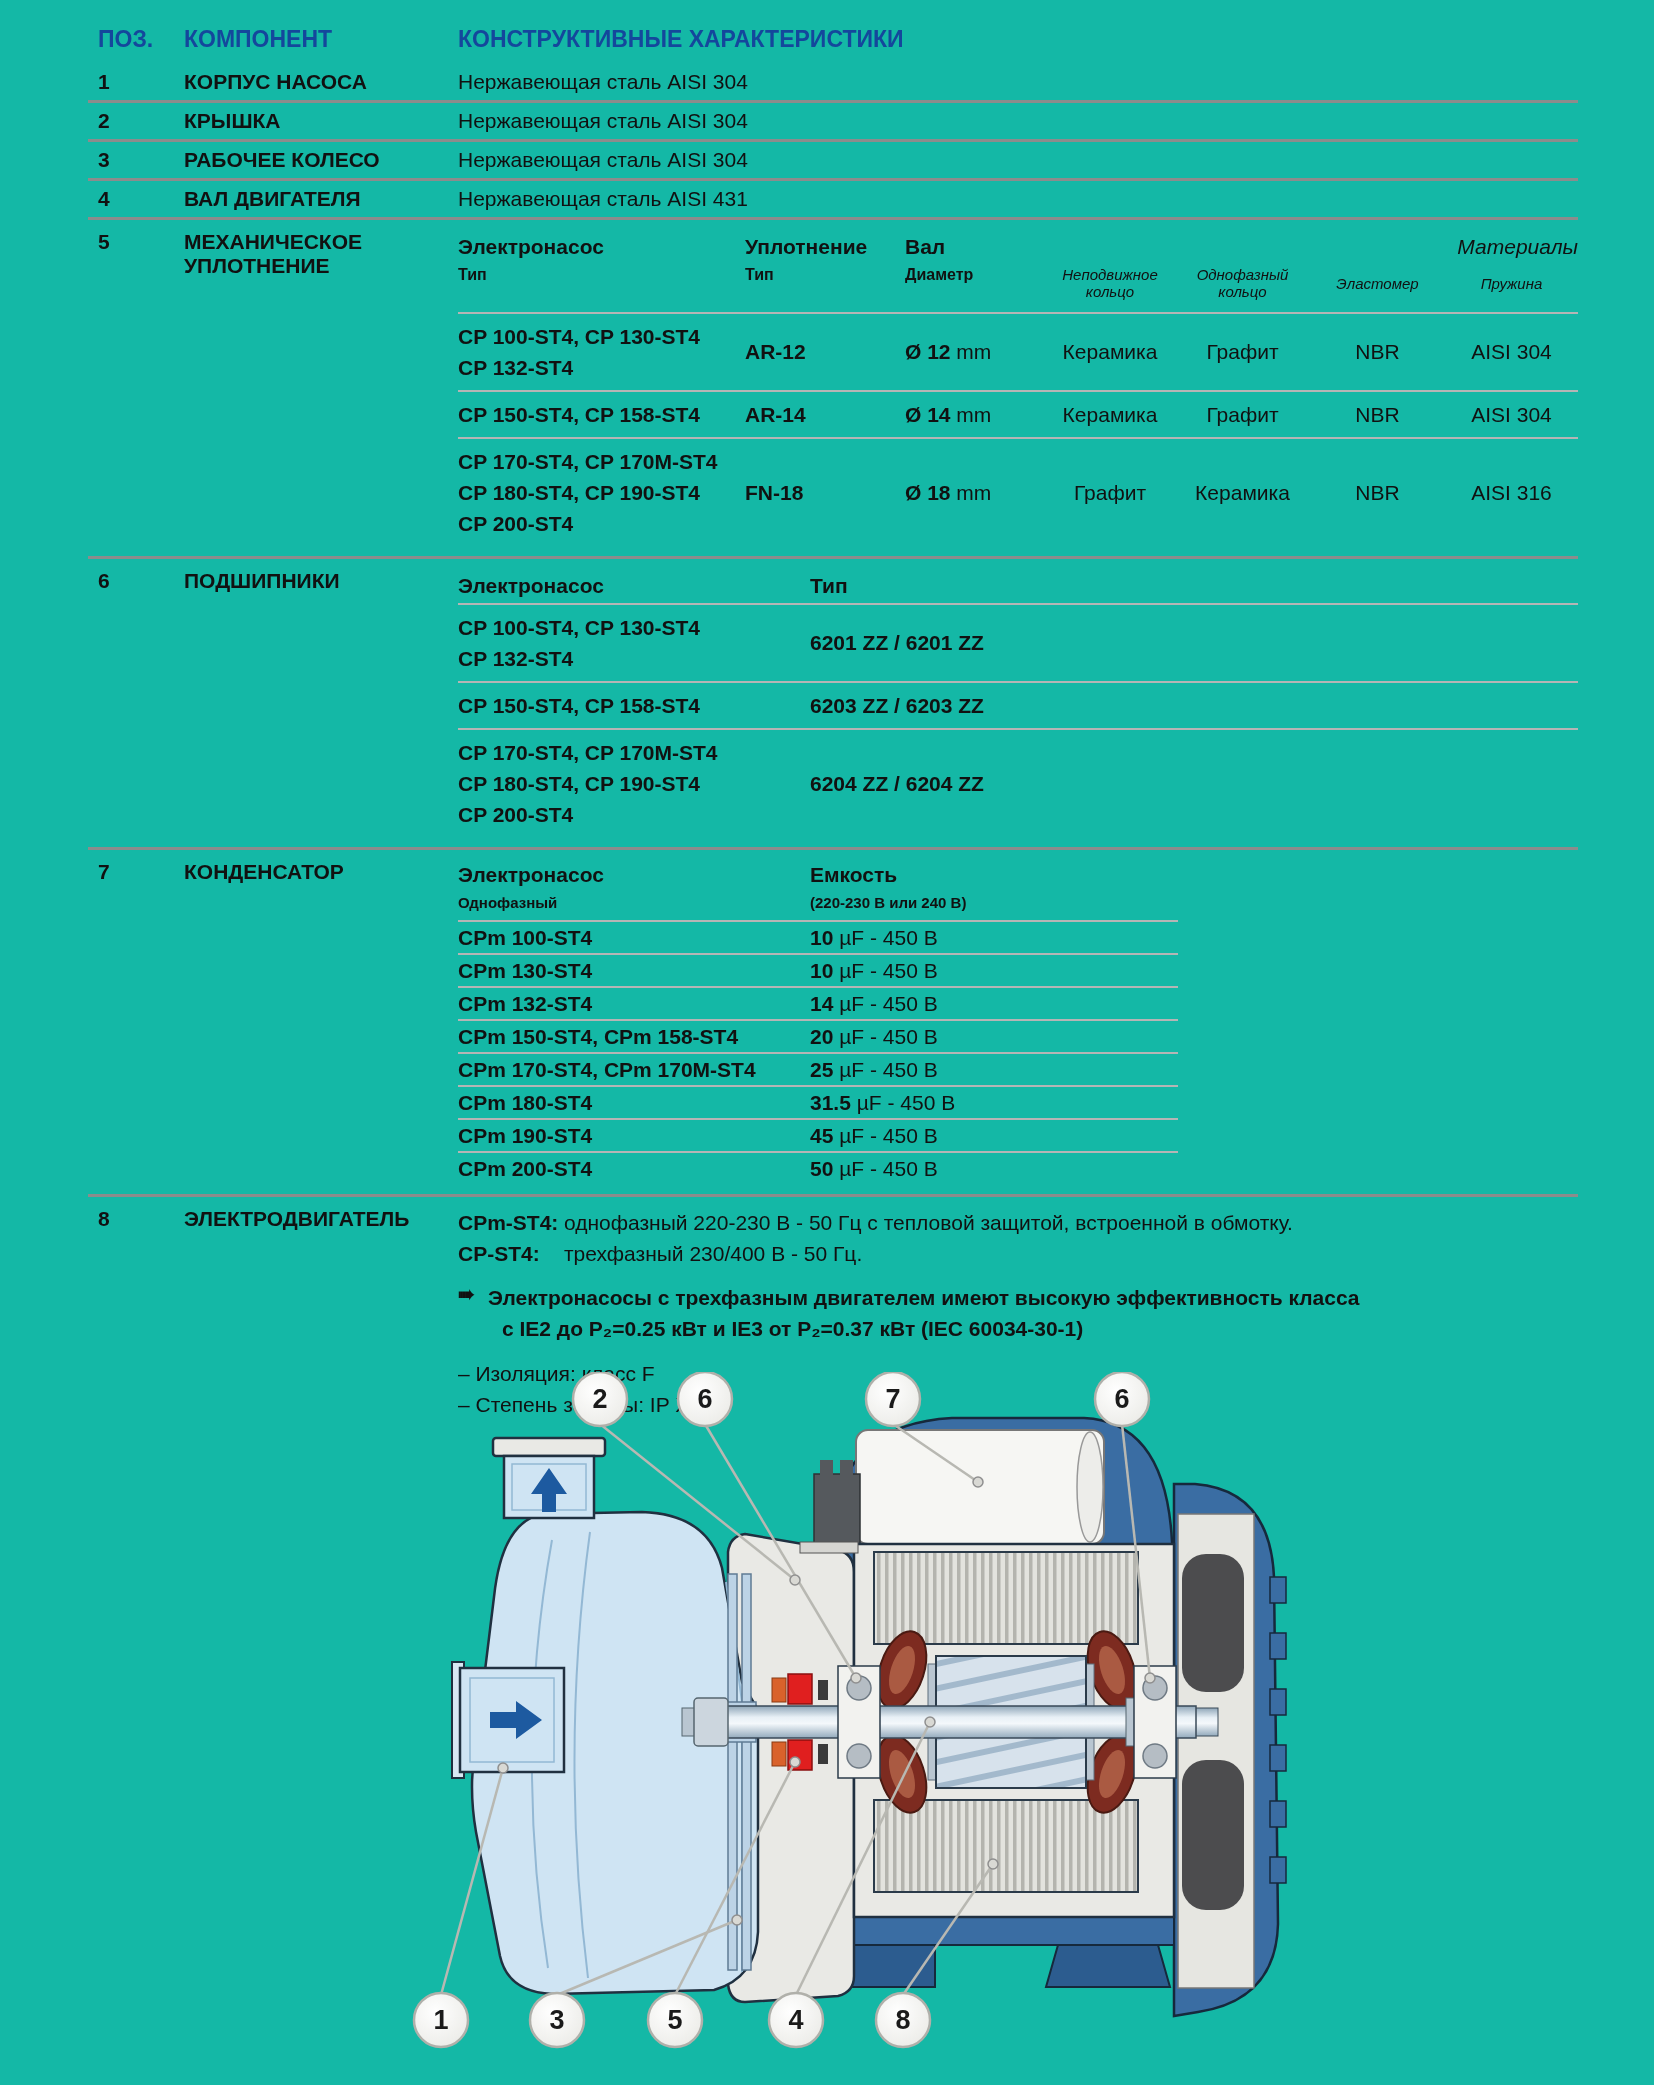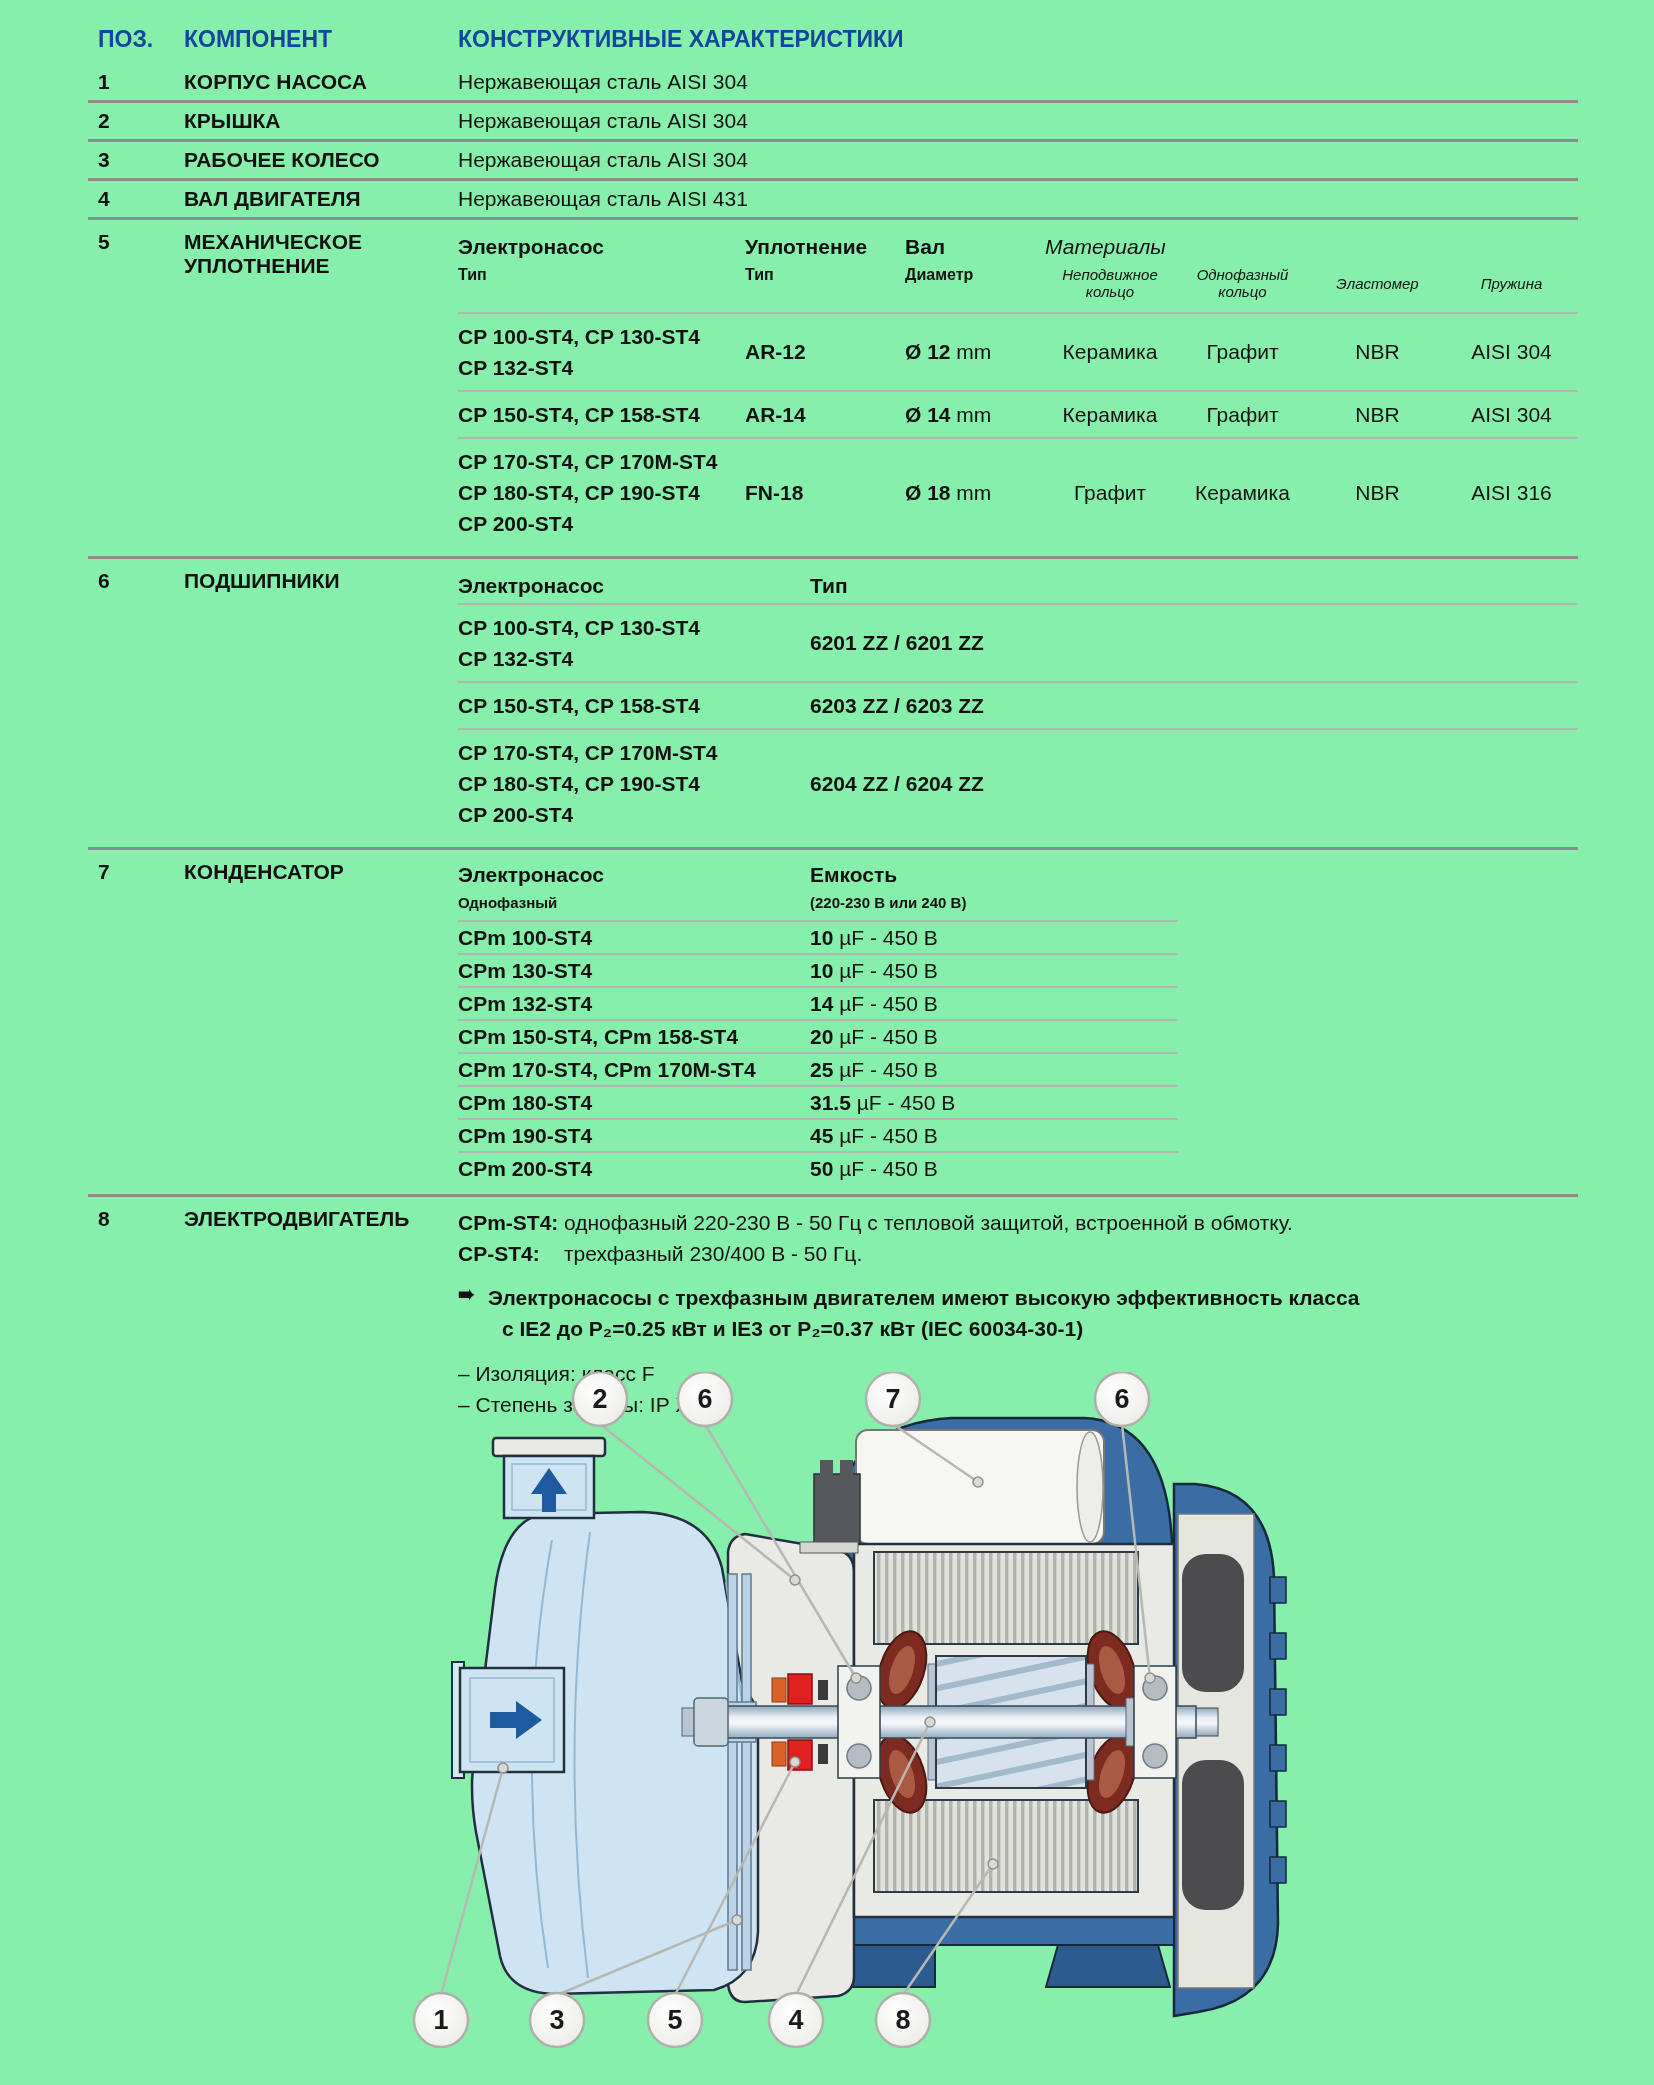--- a/index.html
+++ b/index.html
@@ -1,16 +1,16 @@
 <!DOCTYPE html>
 <html><head>
 <meta charset="utf-8">
 <style>
   html,body{margin:0;padding:0;background:#fff;}
-  .page{position:relative;width:1654px;height:2085px;background:#86efac;
+  .page{position:relative;width:1654px;height:2085px;background:#14b8a6;
         font-family:"Liberation Sans",sans-serif;color:#111;overflow:hidden;}
   .doc{margin:0 76px 0 88px;}
   
   .thead{display:flex;padding-top:26px;height:38px;align-items:flex-start;
          color:#14479c;font-weight:bold;font-size:23px;}
   .c-num{width:96px;padding-left:10px;box-sizing:border-box;}
   .c-name{width:274px;}
   .c-val{flex:1;}
   
   .rule-b{border-top:3px solid #8c8c8c;height:0;}
@@ -27,21 +27,21 @@
   .small{font-size:15px;line-height:17px;}
   .bold{font-weight:bold;}
   
   .seal-head{display:flex;line-height:34px;}
   .seal-sub{display:flex;align-items:flex-start;min-height:46px;margin-top:2px;}
   .seal-row{display:flex;align-items:center;padding:7px 0;}
   .lines31 div{line-height:31px;}
   .sA{width:287px;}.sB{width:160px;}.sC{width:140px;}
   .sD{width:130px;text-align:center;}.sE{width:135px;text-align:center;}
   .sF{width:135px;text-align:center;}.sG{width:133px;text-align:center;}
-  .sMat{flex:1;text-align:left;}
+  .sMat{flex:1;text-align:right;}
   .padt8{padding-top:9px;}
   
   .colA{width:352px;}
   .grp{display:flex;align-items:center;padding:7px 0;}
   .cap-sub{display:flex;line-height:26px;margin-bottom:4px;}
   .cap-row{display:flex;line-height:31px;align-items:flex-start;}
   
   .m-line{line-height:31px;}
   .pfx{display:inline-block;width:106px;font-weight:bold;}
   .note{display:flex;margin-top:13px;font-weight:bold;}

